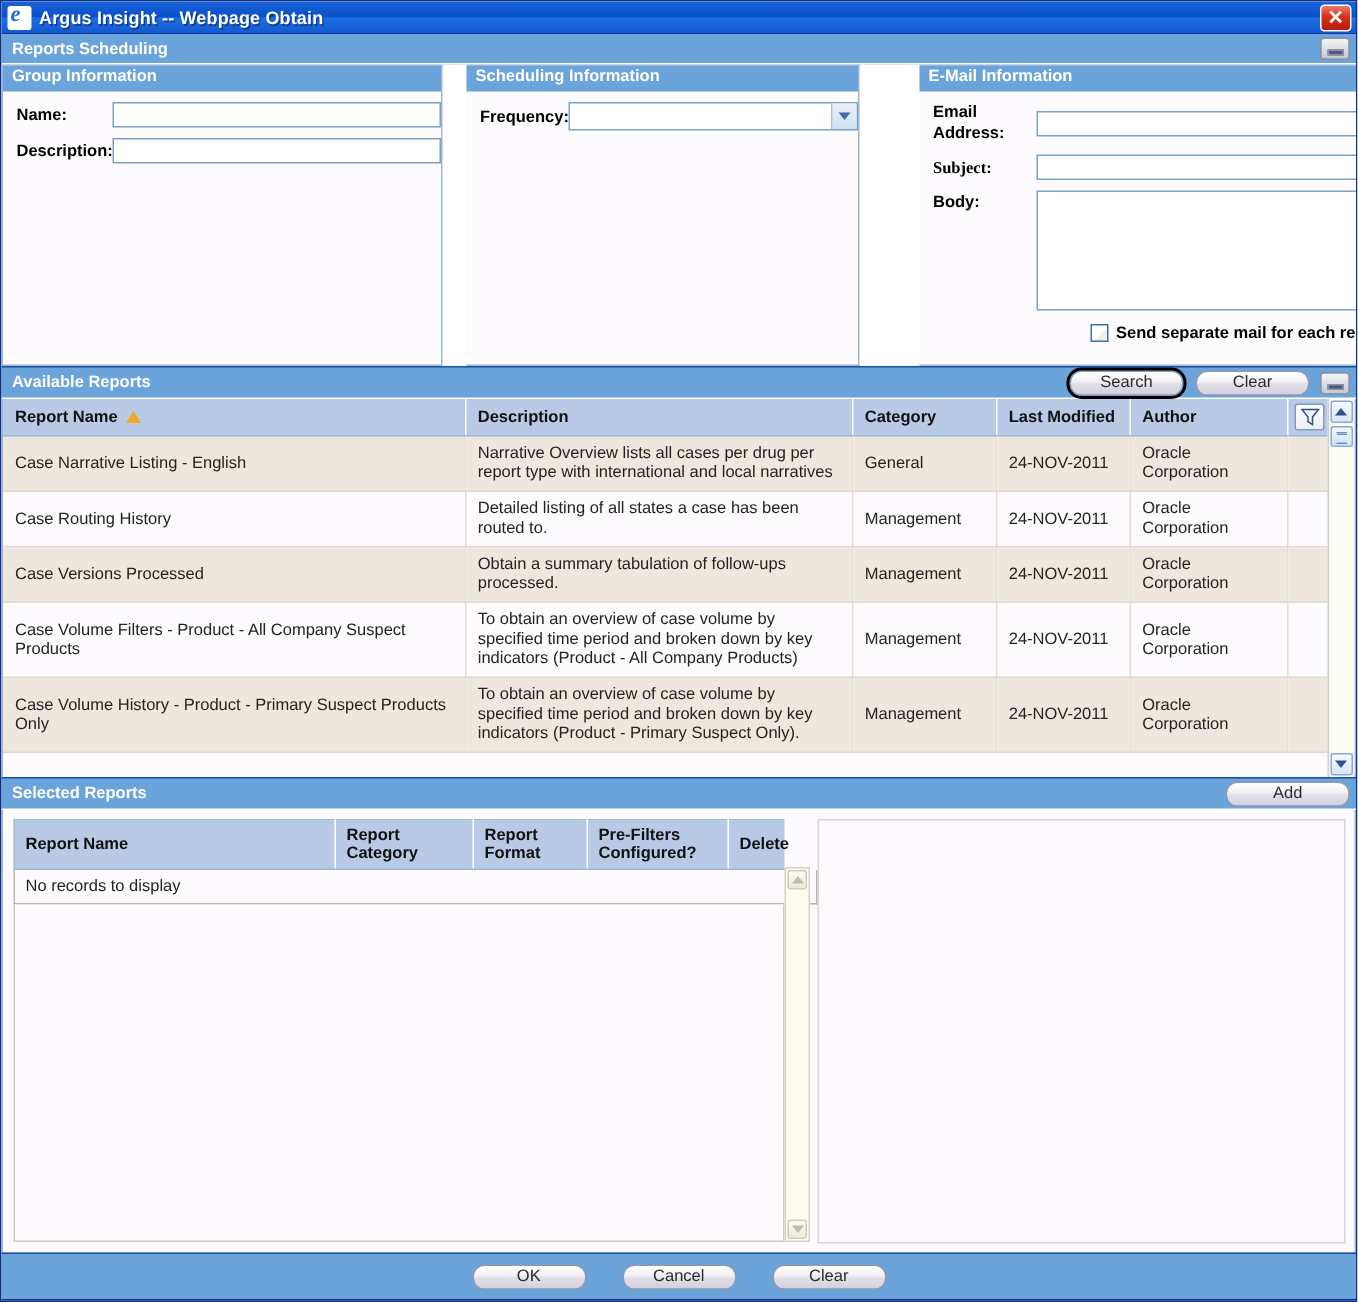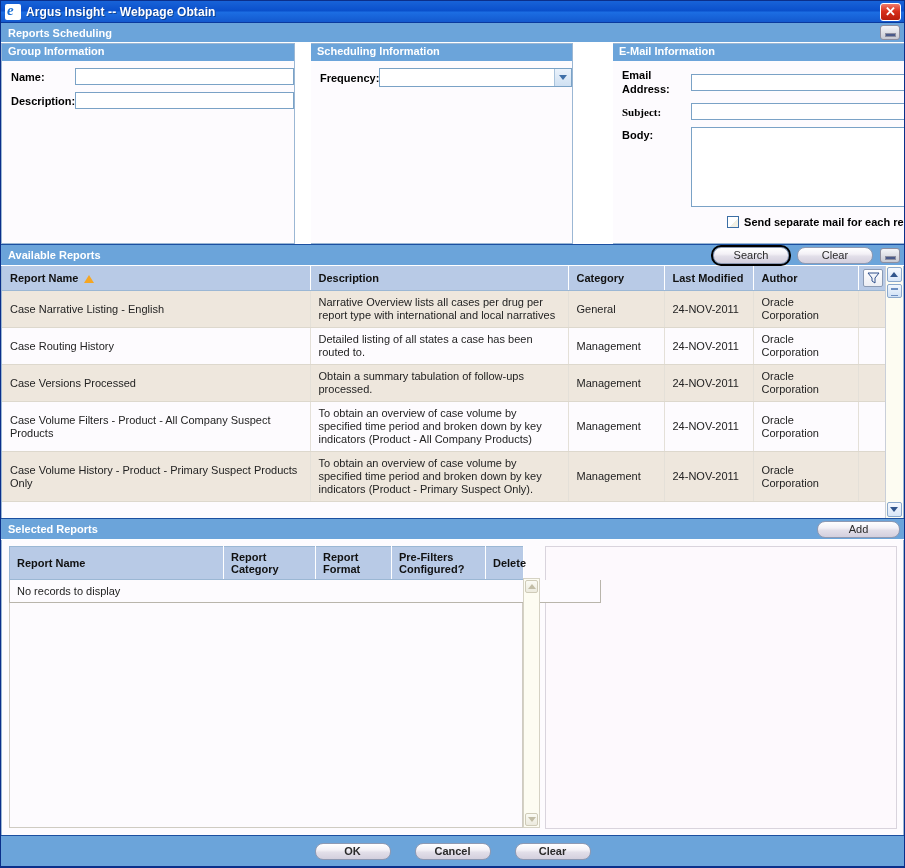--- a/index.html
+++ b/index.html
@@ -416,21 +416,21 @@
     border-right: 1px solid #ffffff;
     border-bottom: 1px solid #9bb7d4;
     border-top: 1px solid #9bb7d4;
     height: 32px;
     box-sizing: border-box;
     vertical-align: middle;
     line-height: 12px;
   }
   table.sgrid th:first-child { border-left: 1px solid #9bb7d4; }
   .norecords {
-    width: 592px;
+    width: 536px;
     box-sizing: border-box;
     background: #fdfbfe;
     border: 1px solid #b9b5ab;
     border-top: none;
     font-size: 11px;
     color: #232323;
     padding: 5px 8px 5px 7px;
   }
   .sel-blank {
     width: 514px; height: 225px;
@@ -478,21 +478,21 @@
   
   .footer {
     height: 31px;
     background: #6ba4da;
     border-top: 1px solid #1b4fa0;
     display: flex;
     align-items: center;
     justify-content: center;
     box-sizing: border-box;
   }
-  .btn-foot { width: 76px; margin: 12px 12px; font-weight: bold; }
+  .btn-foot { width: 76px; margin: 12px 12px; }
   .bottom-edge {
     height: 4px;
     background: #0b2f8a;
   }
 </style>
 </head>
 <body>
 
 <div class="window">
 

